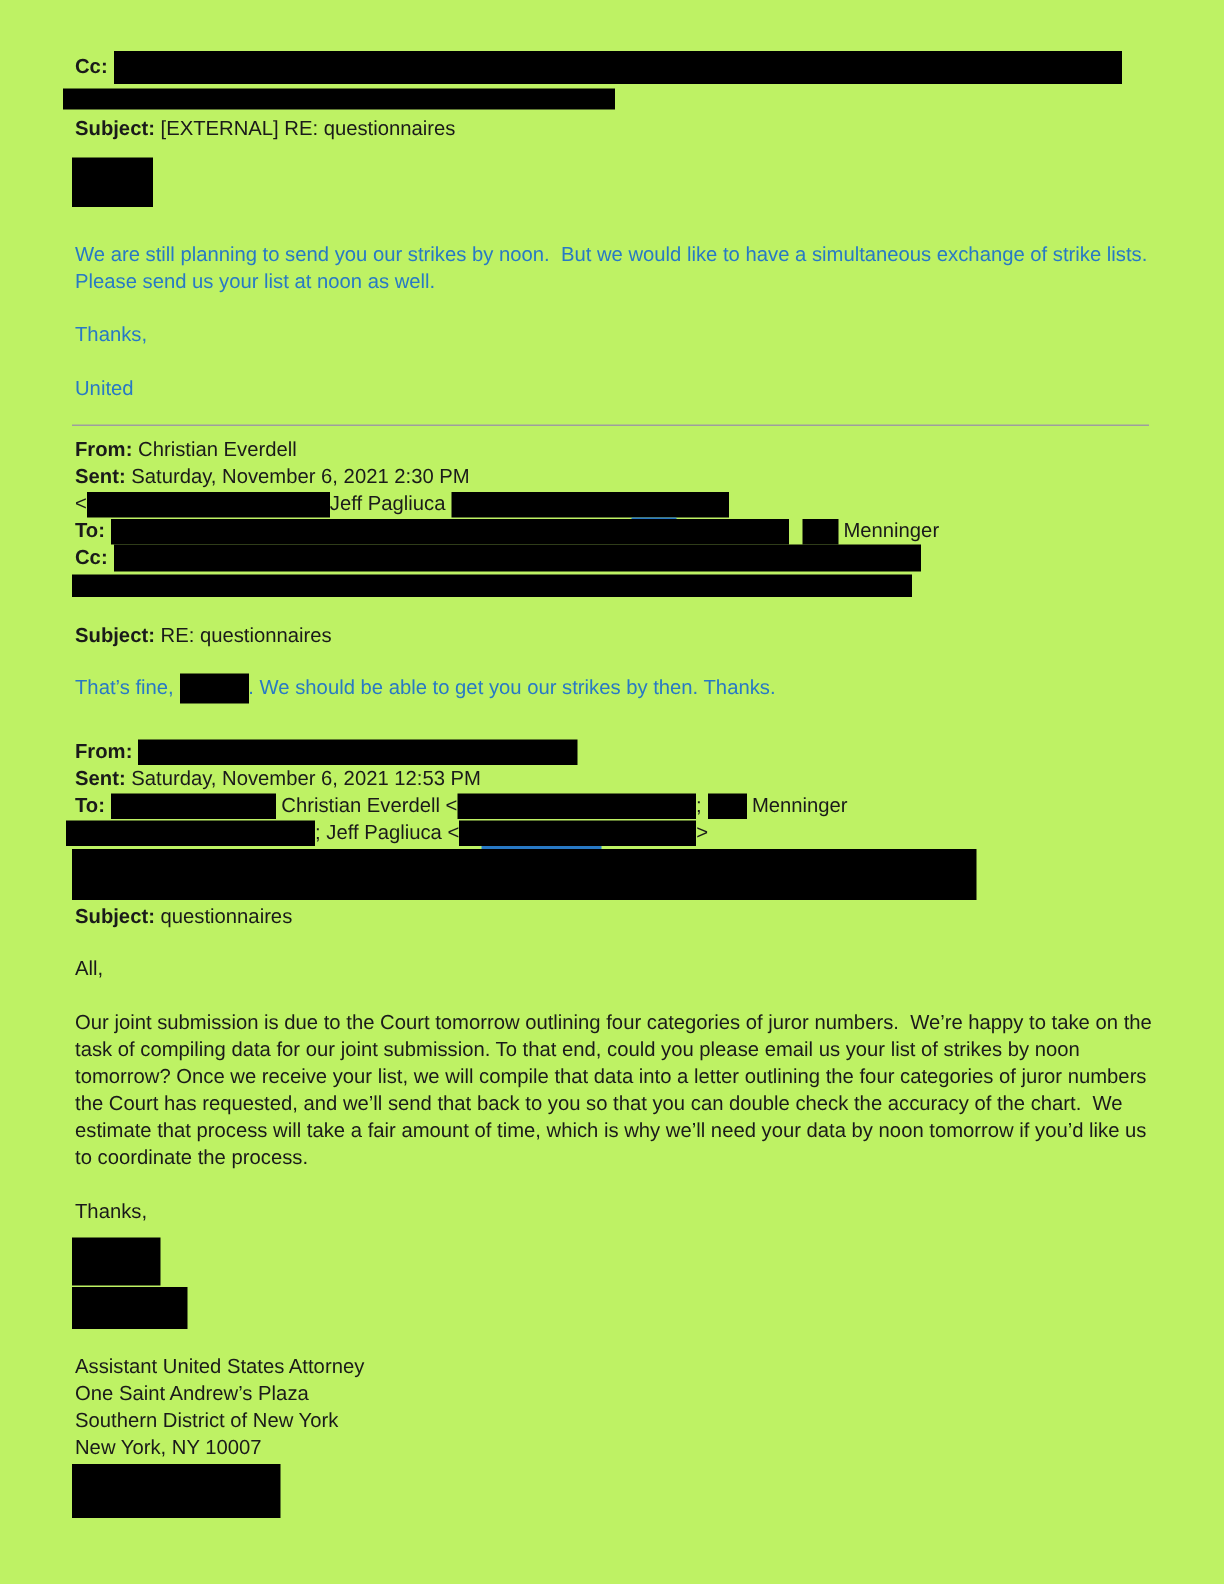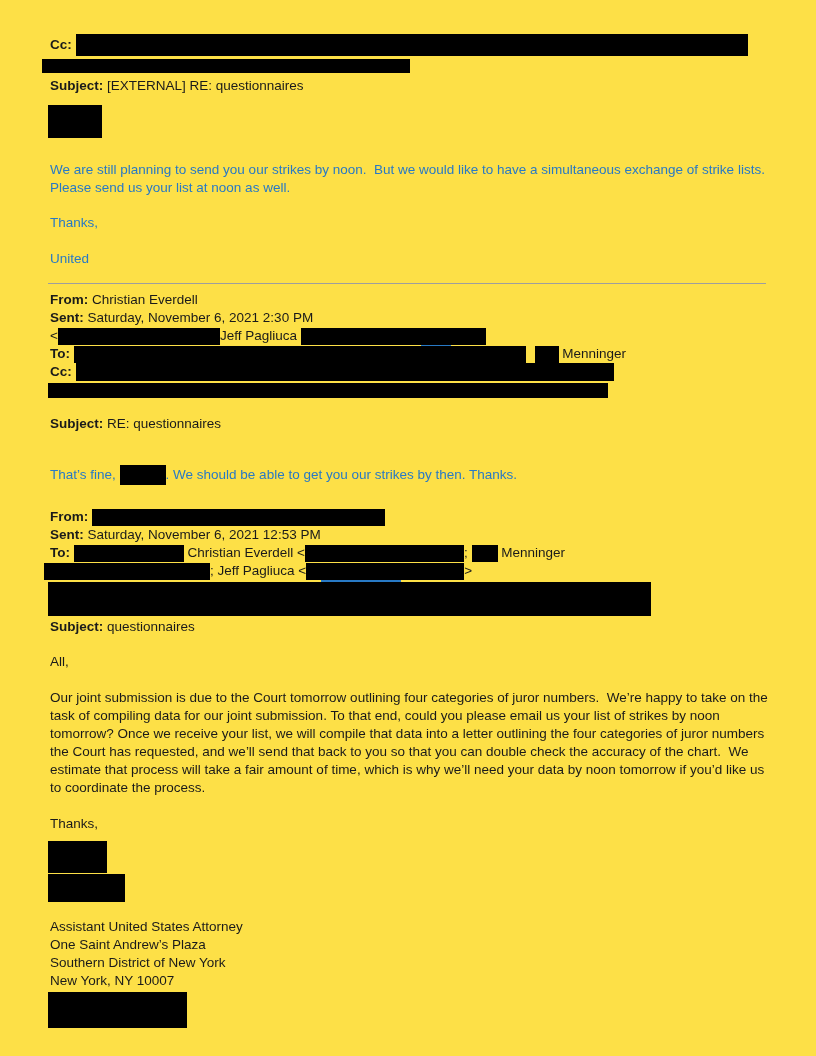--- a/index.html
+++ b/index.html
@@ -1,36 +1,36 @@
 <!DOCTYPE html>
 <html><head>
 <meta charset="utf-8">
 <style>
   html,body{margin:0;padding:0;background:#fff;}
   .page{
     width:816px;height:1056px;box-sizing:border-box;
-    background:#fde047;
+    background:#bef264;
     padding:34px 48px 0 50px;
     font-family:"Liberation Sans","DejaVu Sans",sans-serif;
     font-size:13.5px;line-height:18px;color:#1a1a1a;
     overflow:hidden;
   }
   .b{font-weight:bold;}
   p,div{margin:0;}
   .hline{min-height:18px;white-space:nowrap;}
   .wrap{max-width:718px;white-space:pre-wrap;}
   .blue{color:#2879C5;}
   
   .rb{display:inline-block;background:#000;vertical-align:middle;position:relative;}
   
   .rblock{background:#000;}
   .peek{position:absolute;bottom:-2px;height:2px;background:#2879C5;}
   .divider{border-top:1px solid #9e9e9e;width:718px;margin:15px 0 0 -2px;}
   .mt1{margin-top:1px}.mt2{margin-top:2px}.mt3{margin-top:16px}.mt7{margin-top:7px}
-  .mt8{margin-top:8px}.mt10{margin-top:10px}.mt11{margin-top:23px}.mt16{margin-top:32px}
+  .mt8{margin-top:8px}.mt10{margin-top:10px}.mt11{margin-top:23px}.mt16{margin-top:16px}
   .mt17{margin-top:17px}.mt18{margin-top:18px}.mt23{margin-top:23px}
 </style>
 </head>
 <body>
 
 <div class="page">
 
   <div class="hline">
     <span class="b">Cc:</span>
     <span class="rb" style="width:672px;height:22px;"></span>

